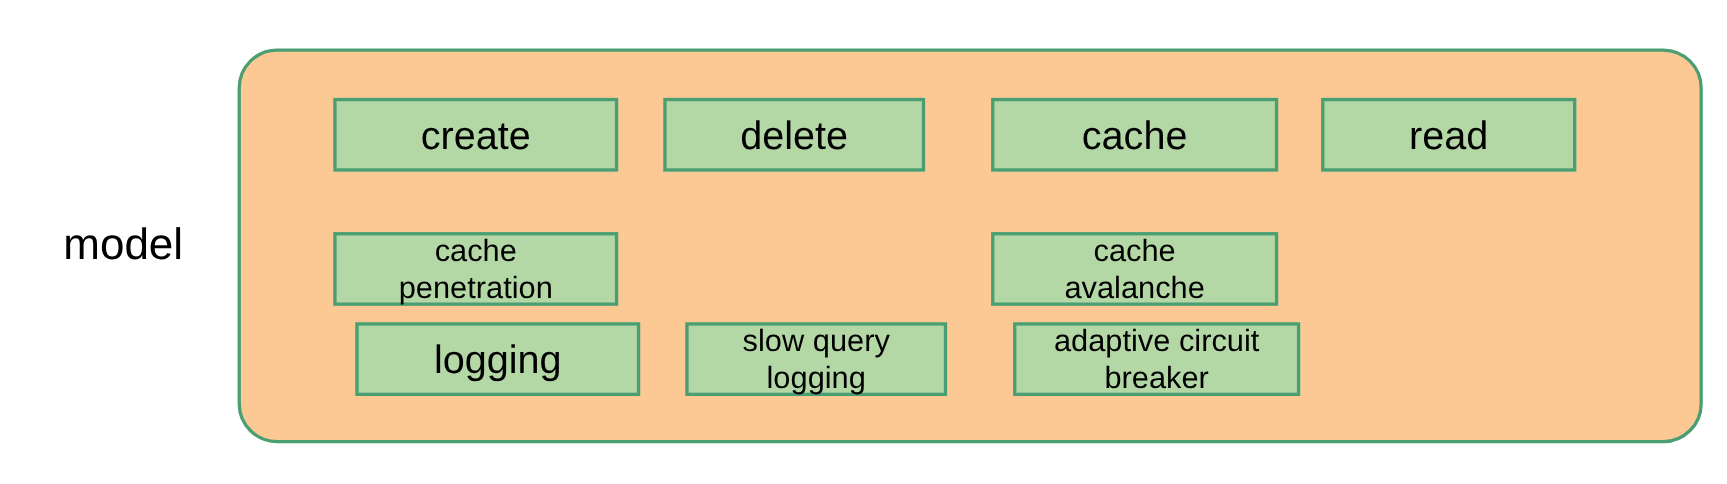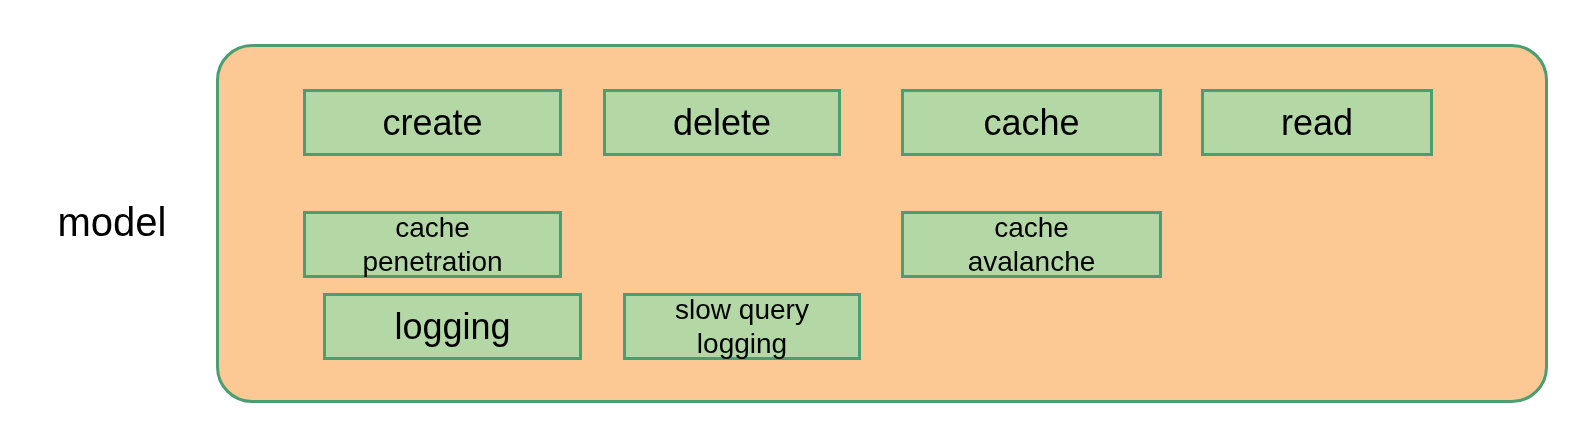--- a/index.html
+++ b/index.html
@@ -132,17 +132,21 @@
       </div>
 
       <div class="row row-2">
         <div class="cell col-0 size-lg">
           <span class="cell-label">logging</span>
         </div>
         <div class="cell col-1 size-sm">
           <span class="cell-label">slow query
 logging</span>
         </div>
+        <div class="cell col-2 size-sm">
+          <span class="cell-label">adaptive circuit
+breaker</span>
+        </div>
       </div>
 
     </div>
   </div>
 </div>
 
 </body></html>

